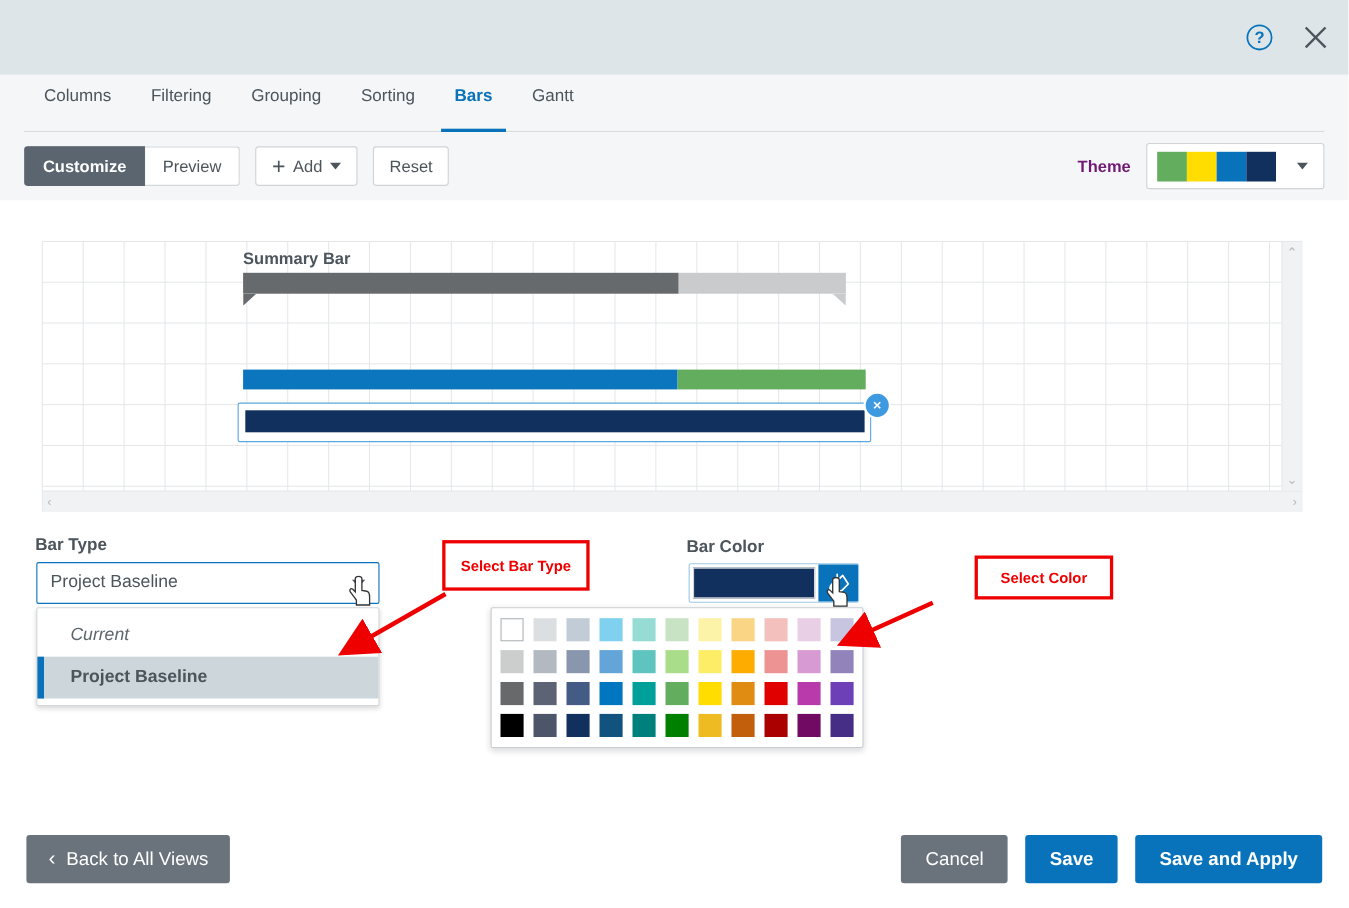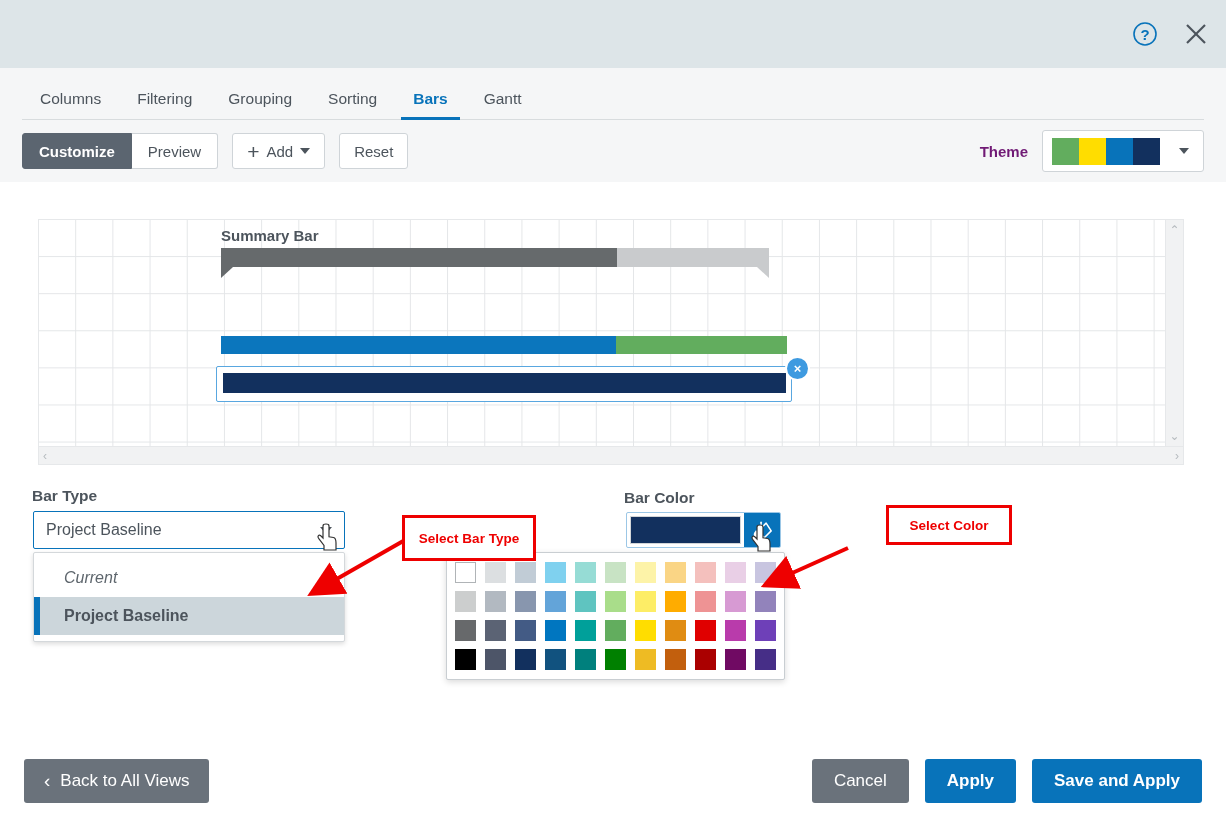--- a/index.html
+++ b/index.html
@@ -26,21 +26,21 @@
     letter-spacing: .2px;
   }
   .header-actions { margin-left:auto; display:flex; align-items:center; gap:26px; }
   .help-icon { width:26px; height:26px; display:block; cursor:pointer; }
   .close-icon { width:24px; height:24px; display:block; cursor:pointer; }
 
   
   .tabbar {
     height: 52px;
     background:#f5f6f7;
-    display:flex; align-items:flex-end;
+    display:flex; 
     padding: 0 22px;
     position: relative;
   }
   .tabbar:after{
     content:""; position:absolute; left:22px; right:22px; bottom:0;
     height:1px; background:#d8dcde;
   }
   .tab {
     font-size:15.5px; color:#4c545c; padding: 0 18px 12px 18px;
     cursor:pointer; position:relative; z-index:2; background:transparent;
@@ -392,26 +392,26 @@
 <svg class="anno-svg" width="1226" height="825">
   <defs>
     <marker id="arrowRed" markerWidth="9" markerHeight="9" refX="1" refY="4.5" orient="auto">
       <polygon points="0,0 9,4.5 0,9" fill="#ee0000"></polygon>
     </marker>
   </defs>
   <line x1="405" y1="540" x2="335" y2="580" stroke="#ee0000" stroke-width="4" marker-end="url(#arrowRed)"></line>
   <line x1="848" y1="548" x2="790" y2="574" stroke="#ee0000" stroke-width="4" marker-end="url(#arrowRed)"></line>
 </svg>
 
-<div class="anno" style="left:402px; top:491px; width:134px; height:46px;margin-top:24px;">Select Bar Type</div>
+<div class="anno" style="left:402px; top:491px; width:134px; height:46px;">Select Bar Type</div>
 <div class="anno" style="left:847px; top:505px; width:126px; height:40px;margin-left:39px;">Select Color</div>
 
 <div class="footer">
   <button class="back-btn">
     <span class="back-chev">‹</span>
     <span>Back to All Views</span>
   </button>
   <div class="footer-right">
     <button class="f-btn f-cancel">Cancel</button>
-    <button class="f-btn f-save">Apply</button>
+    <button class="f-btn f-save">Save</button>
     <button class="f-btn f-apply">Save and Apply</button>
   </div>
 </div>
 
 </body></html>

